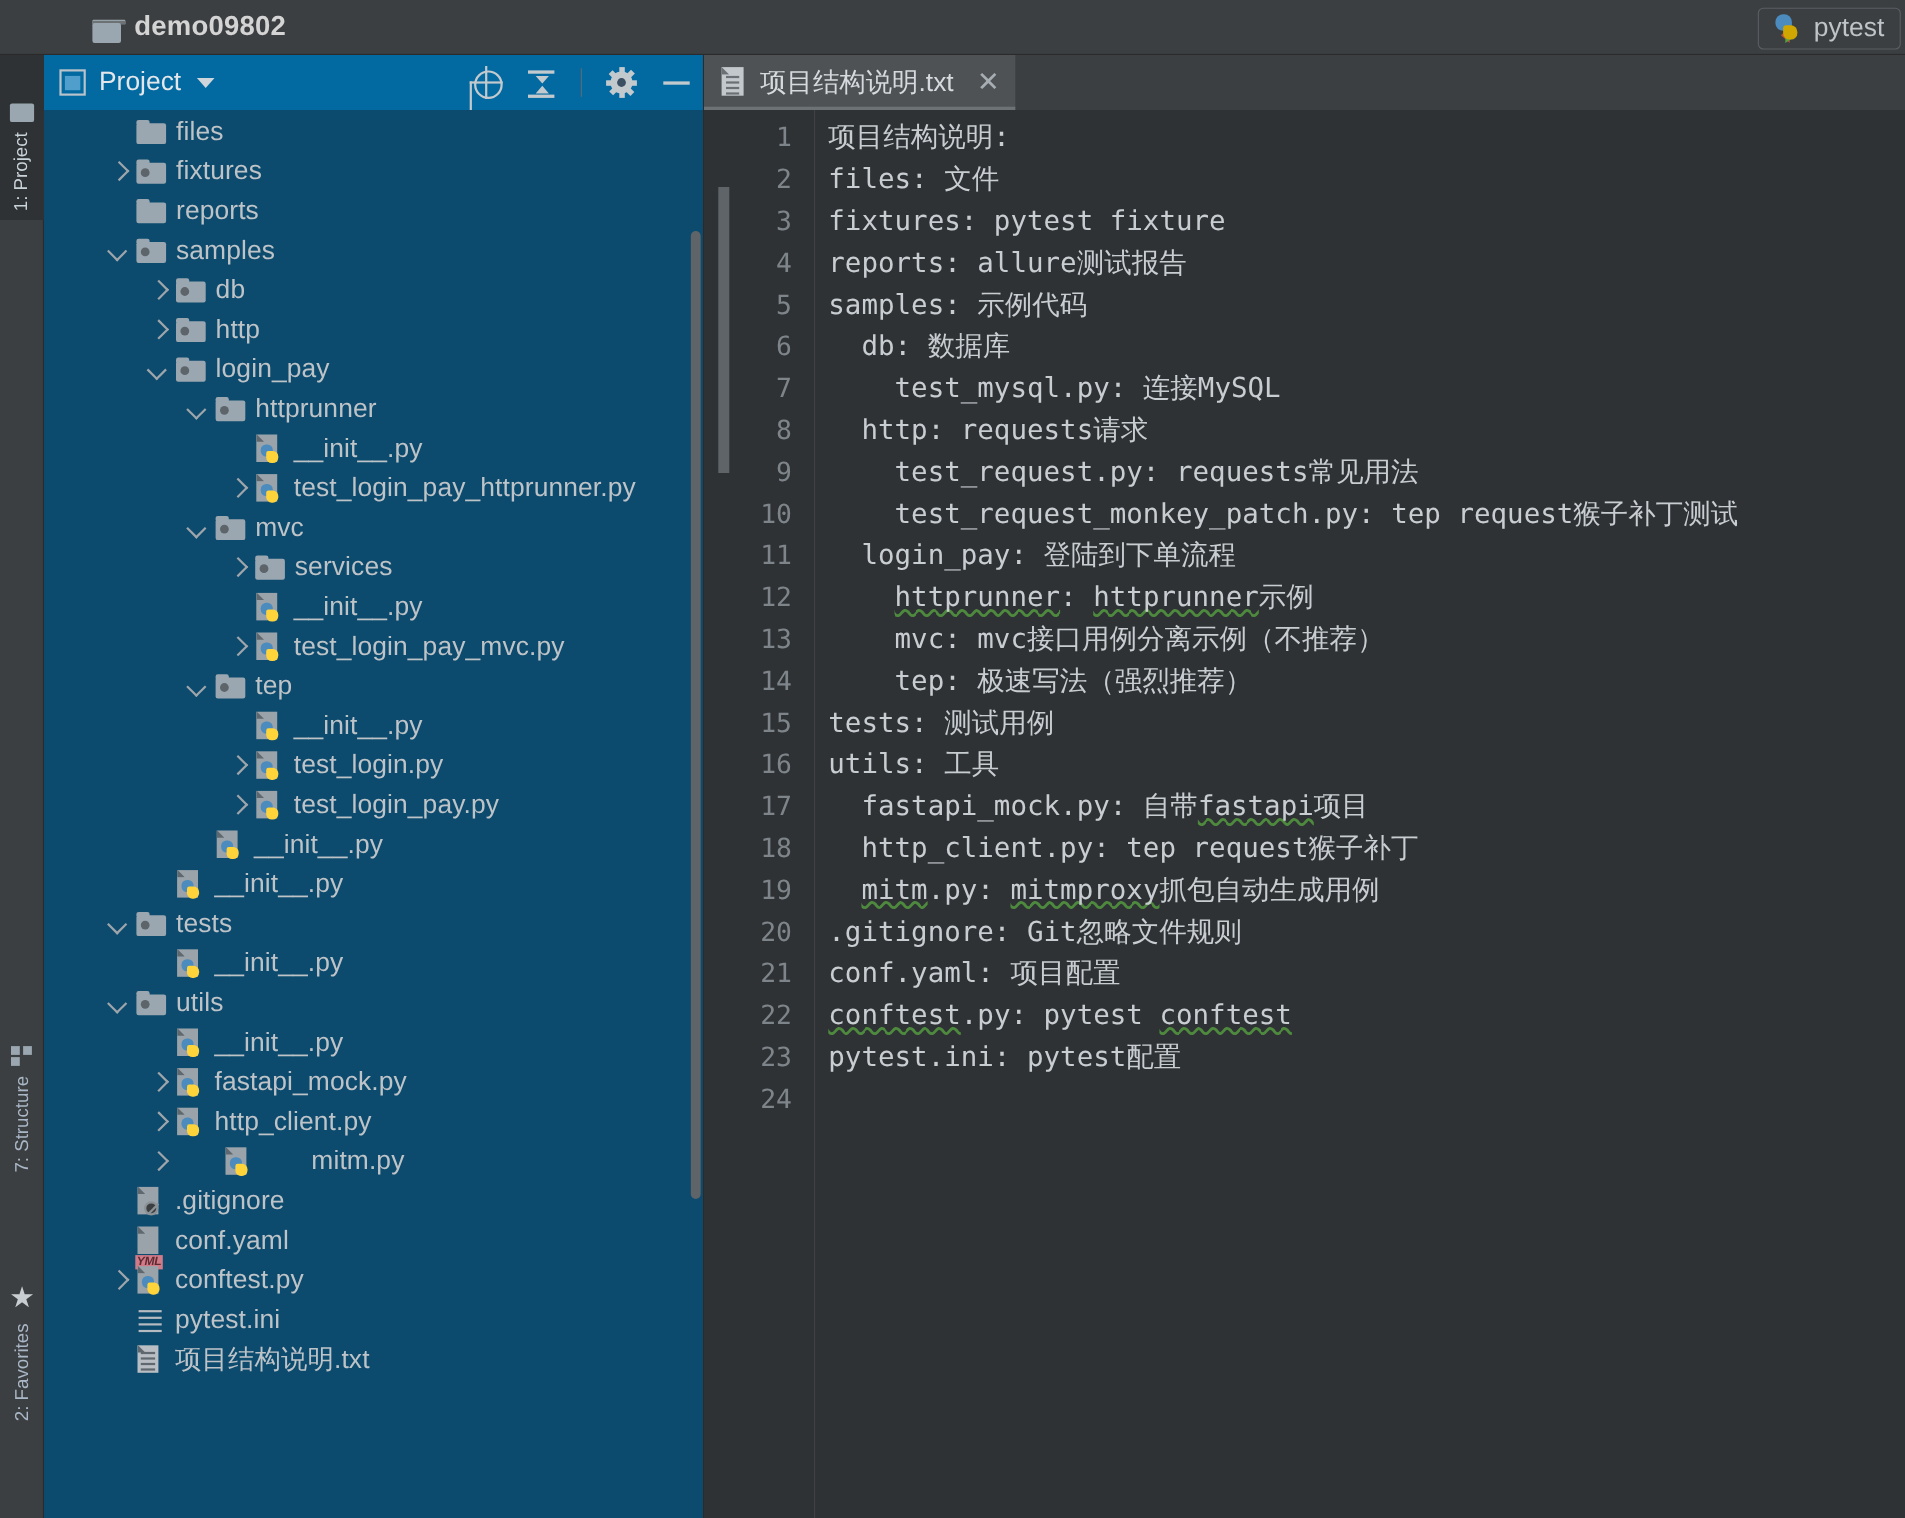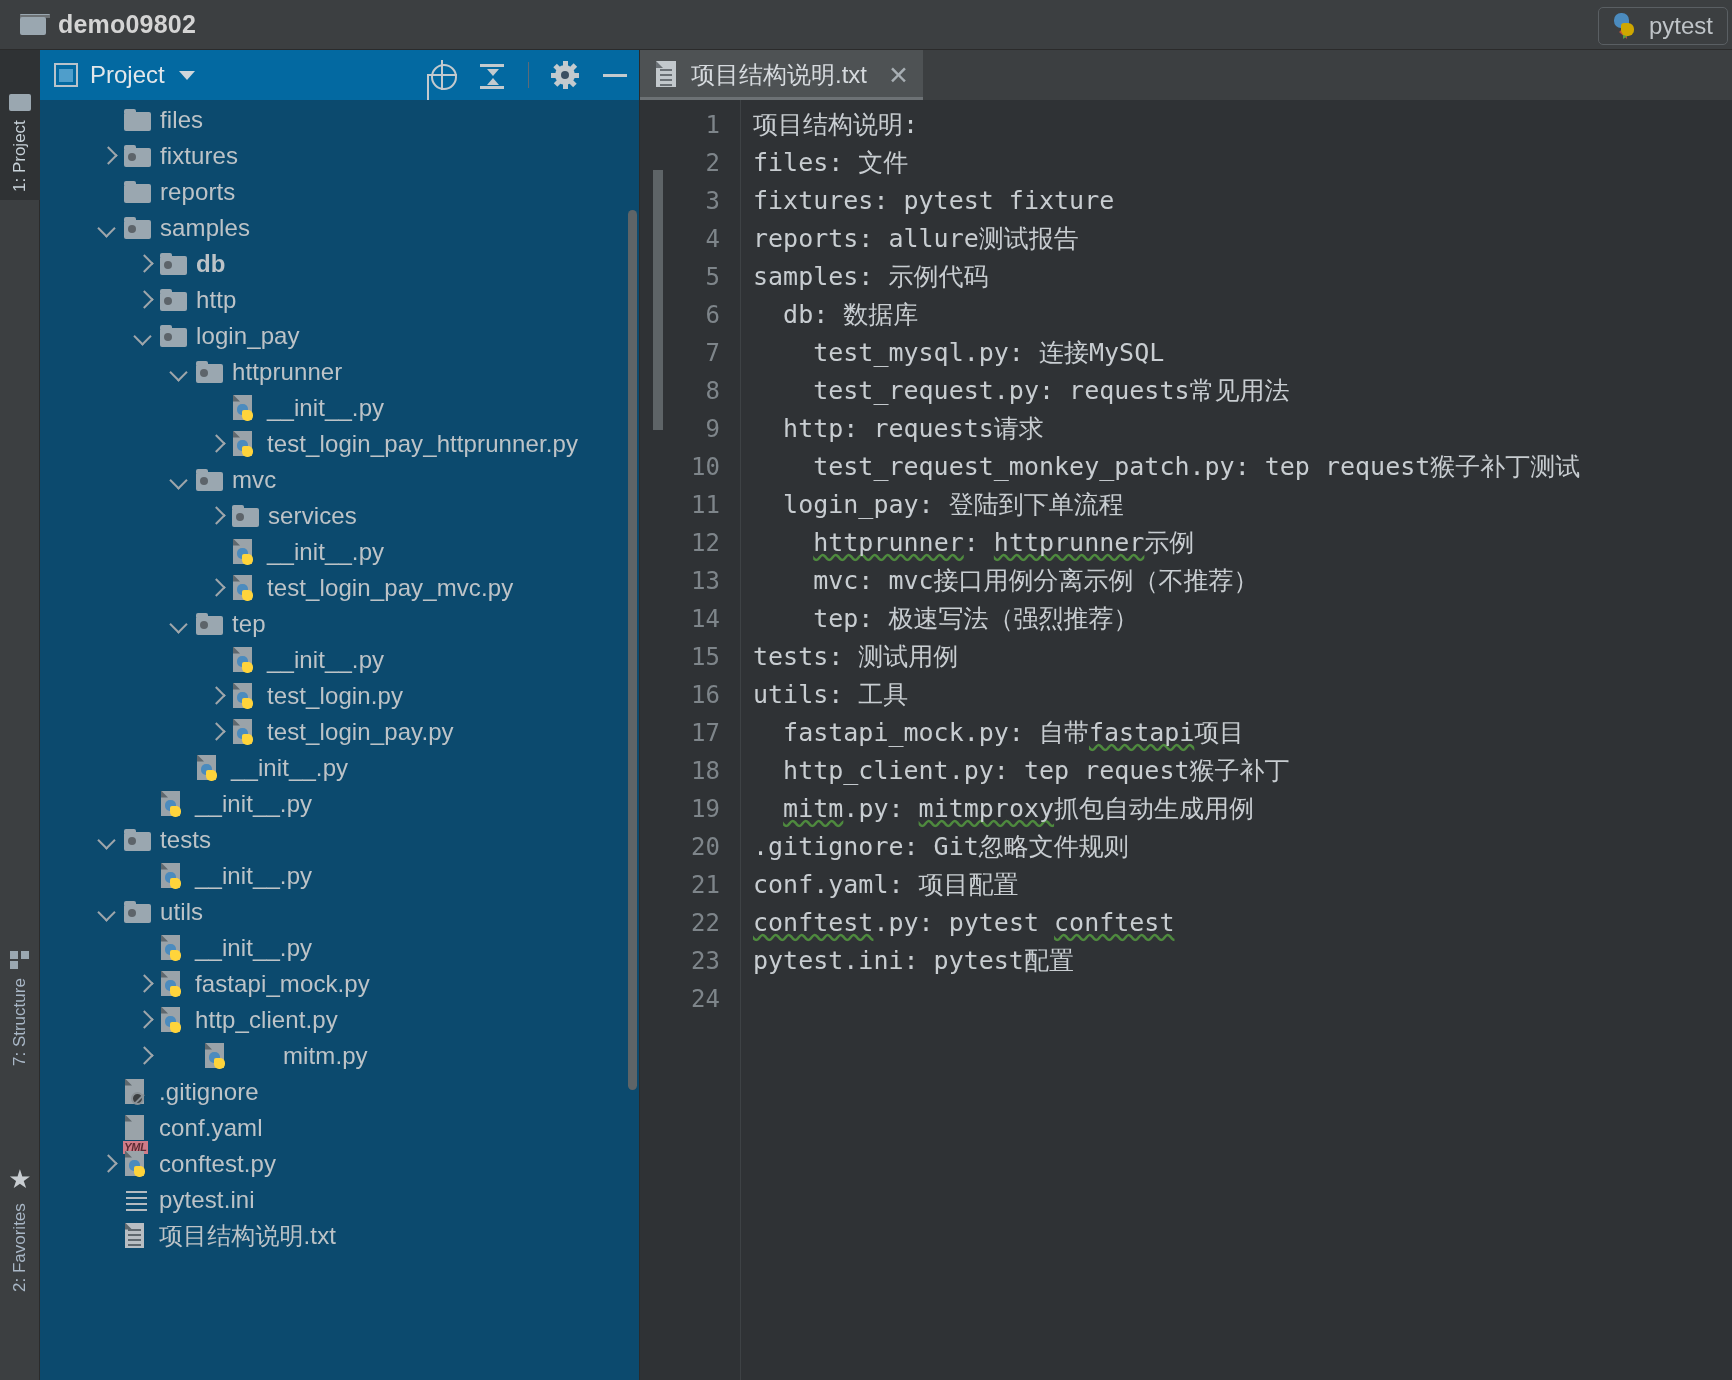--- a/index.html
+++ b/index.html
@@ -9,21 +9,21 @@
     font-family:"Liberation Sans", sans-serif;
     overflow:hidden;
   }
   .app { position:relative; width:1732px; height:1380px; display:flex; flex-direction:column; }
 
   
   .titlebar {
     height:50px; background:#3c3f41; display:flex; align-items:center;
     flex:0 0 50px; position:relative; border-bottom:1px solid #2b2b2b;
   }
-  .titlebar-left { display:flex; align-items:center; padding-left:20px; gap:12px; }
+  .titlebar-left { display:flex; align-items:flex-end; padding-left:36px; gap:12px;margin-left:48px; }
   .proj-title { color:#d4d4d4; font-size:25px; font-weight:bold; letter-spacing:.2px; }
   .folder-ico { width:26px; height:21px; position:relative; display:inline-block; }
   .folder-ico .tab { position:absolute; left:0; top:0; width:11px; height:4px; background:#9aa7b0; border-radius:1px 1px 0 0;}
   .folder-ico .body { position:absolute; left:0; top:3px; width:26px; height:18px; background:#9aa7b0; border-radius:2px; }
 
   .run-widget {
     position:absolute; right:4px; top:7px; height:38px;
     display:flex; align-items:center; gap:10px;
     border:1px solid #5a5f63; border-radius:5px;
     padding:0 14px 0 12px; background:#3c3f41;
@@ -280,21 +280,21 @@
             </div>
             <div class="row" style="padding-left: 56px;">
               <span class="arrow down"></span>
               <span class="f-ico pkg">
                 <i class="ftab"></i>
                 <i class="fbody"></i>
                 <i class="dot"></i>
               </span>
               <span class="name">samples</span>
             </div>
-            <div class="row" style="padding-left: 92px; font-weight: bold;">
+            <div class="row" style="padding-left: 92px;">
               <span class="arrow right"></span>
               <span class="f-ico pkg">
                 <i class="ftab"></i>
                 <i class="fbody"></i>
                 <i class="dot"></i>
               </span>
               <span class="name">db</span>
             </div>
             <div class="row" style="padding-left: 92px;">
               <span class="arrow right"></span>
@@ -598,22 +598,22 @@
           </div>
         <div class="code" id="code">
           <div class="editor-scroll"></div>
         <div class="cline">项目结构说明:</div>
             <div class="cline">files: 文件</div>
             <div class="cline">fixtures: pytest fixture</div>
             <div class="cline">reports: allure测试报告</div>
             <div class="cline">samples: 示例代码</div>
             <div class="cline">  db: 数据库</div>
             <div class="cline">    test_mysql.py: 连接MySQL</div>
+            <div class="cline">  http: requests请求</div>
             <div class="cline">    test_request.py: requests常见用法</div>
-            <div class="cline">  http: requests请求</div>
             <div class="cline">    test_request_monkey_patch.py: tep request猴子补丁测试</div>
             <div class="cline">  login_pay: 登陆到下单流程</div>
             <div class="cline">    <span class="sp">httprunner</span>: <span class="sp">httprunner</span>示例</div>
             <div class="cline">    mvc: mvc接口用例分离示例（不推荐）</div>
             <div class="cline">    tep: 极速写法（强烈推荐）</div>
             <div class="cline">tests: 测试用例</div>
             <div class="cline">utils: 工具</div>
             <div class="cline">  fastapi_mock.py: 自带<span class="sp">fastapi</span>项目</div>
             <div class="cline">  http_client.py: tep request猴子补丁</div>
             <div class="cline">  <span class="sp">mitm</span>.py: <span class="sp">mitmproxy</span>抓包自动生成用例</div>

